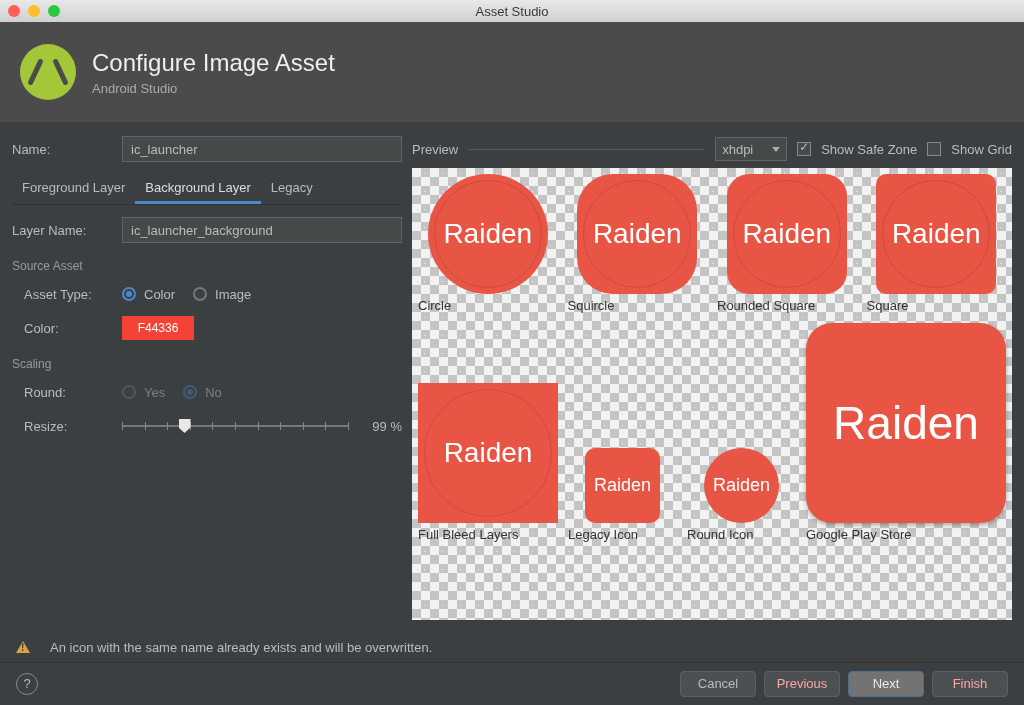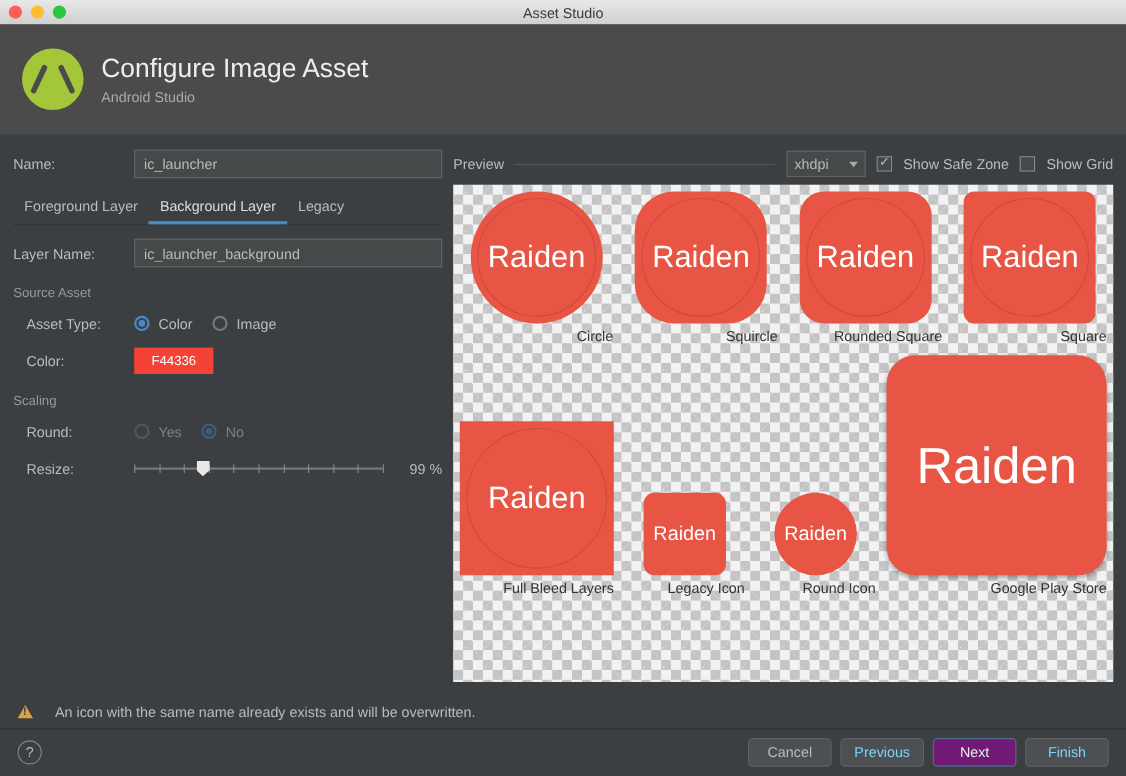--- a/index.html
+++ b/index.html
@@ -125,21 +125,21 @@
     linear-gradient(45deg, transparent 75%, #c4c4c4 75%),
     linear-gradient(-45deg, transparent 75%, #c4c4c4 75%);
   background-size: 18px 18px;
   background-position: 0 0, 0 9px, 9px -9px, -9px 0;
   background-color: #f2f2f2;
   margin-top: 4px;
   padding: 6px;
   display: flex; flex-direction: column;
 }
 .preview-row { display: flex; gap: 10px; justify-content: space-around; }
-.preview-item { text-align: right; flex: 1; }
+.preview-item { text-align: left; flex: 1; }
 .preview-item .cap { color: #333; font-size: 13px; margin-top: 4px; }
 .ic {
   width: 120px; height: 120px; margin: 0 auto;
   background: #e85545;
   display: flex; align-items: center; justify-content: center;
   color: #fff; font-size: 28px; font-weight: 300;
   position: relative;
 }
 .ic.circle { border-radius: 50%; }
 .ic.squircle { border-radius: 36px; }
@@ -174,22 +174,22 @@
   color: #bbb; cursor: pointer;
 }
 .footer-spacer { flex: 1; }
 .btn {
   min-width: 76px; height: 26px;
   background: #4c5052; border: 1px solid #5e6060;
   color: #bbbbbb; margin-left: 8px;
   display: flex; align-items: center; justify-content: center;
   cursor: pointer; border-radius: 4px;
 }
-.btn.disabled { color: #7dd3fc; }
-.btn.primary { background: #701a75; border-color: #4a708f; color: #e8e8e8; }
+.btn.disabled { color: #fca5a5; }
+.btn.primary { background: #737373; border-color: #4a708f; color: #e8e8e8; }
 </style>
 </head>
 <body>
 
 <div class="titlebar">
   <div class="traffic-lights">
     <div class="tl red"></div>
     <div class="tl yellow"></div>
     <div class="tl green"></div>
   </div>

